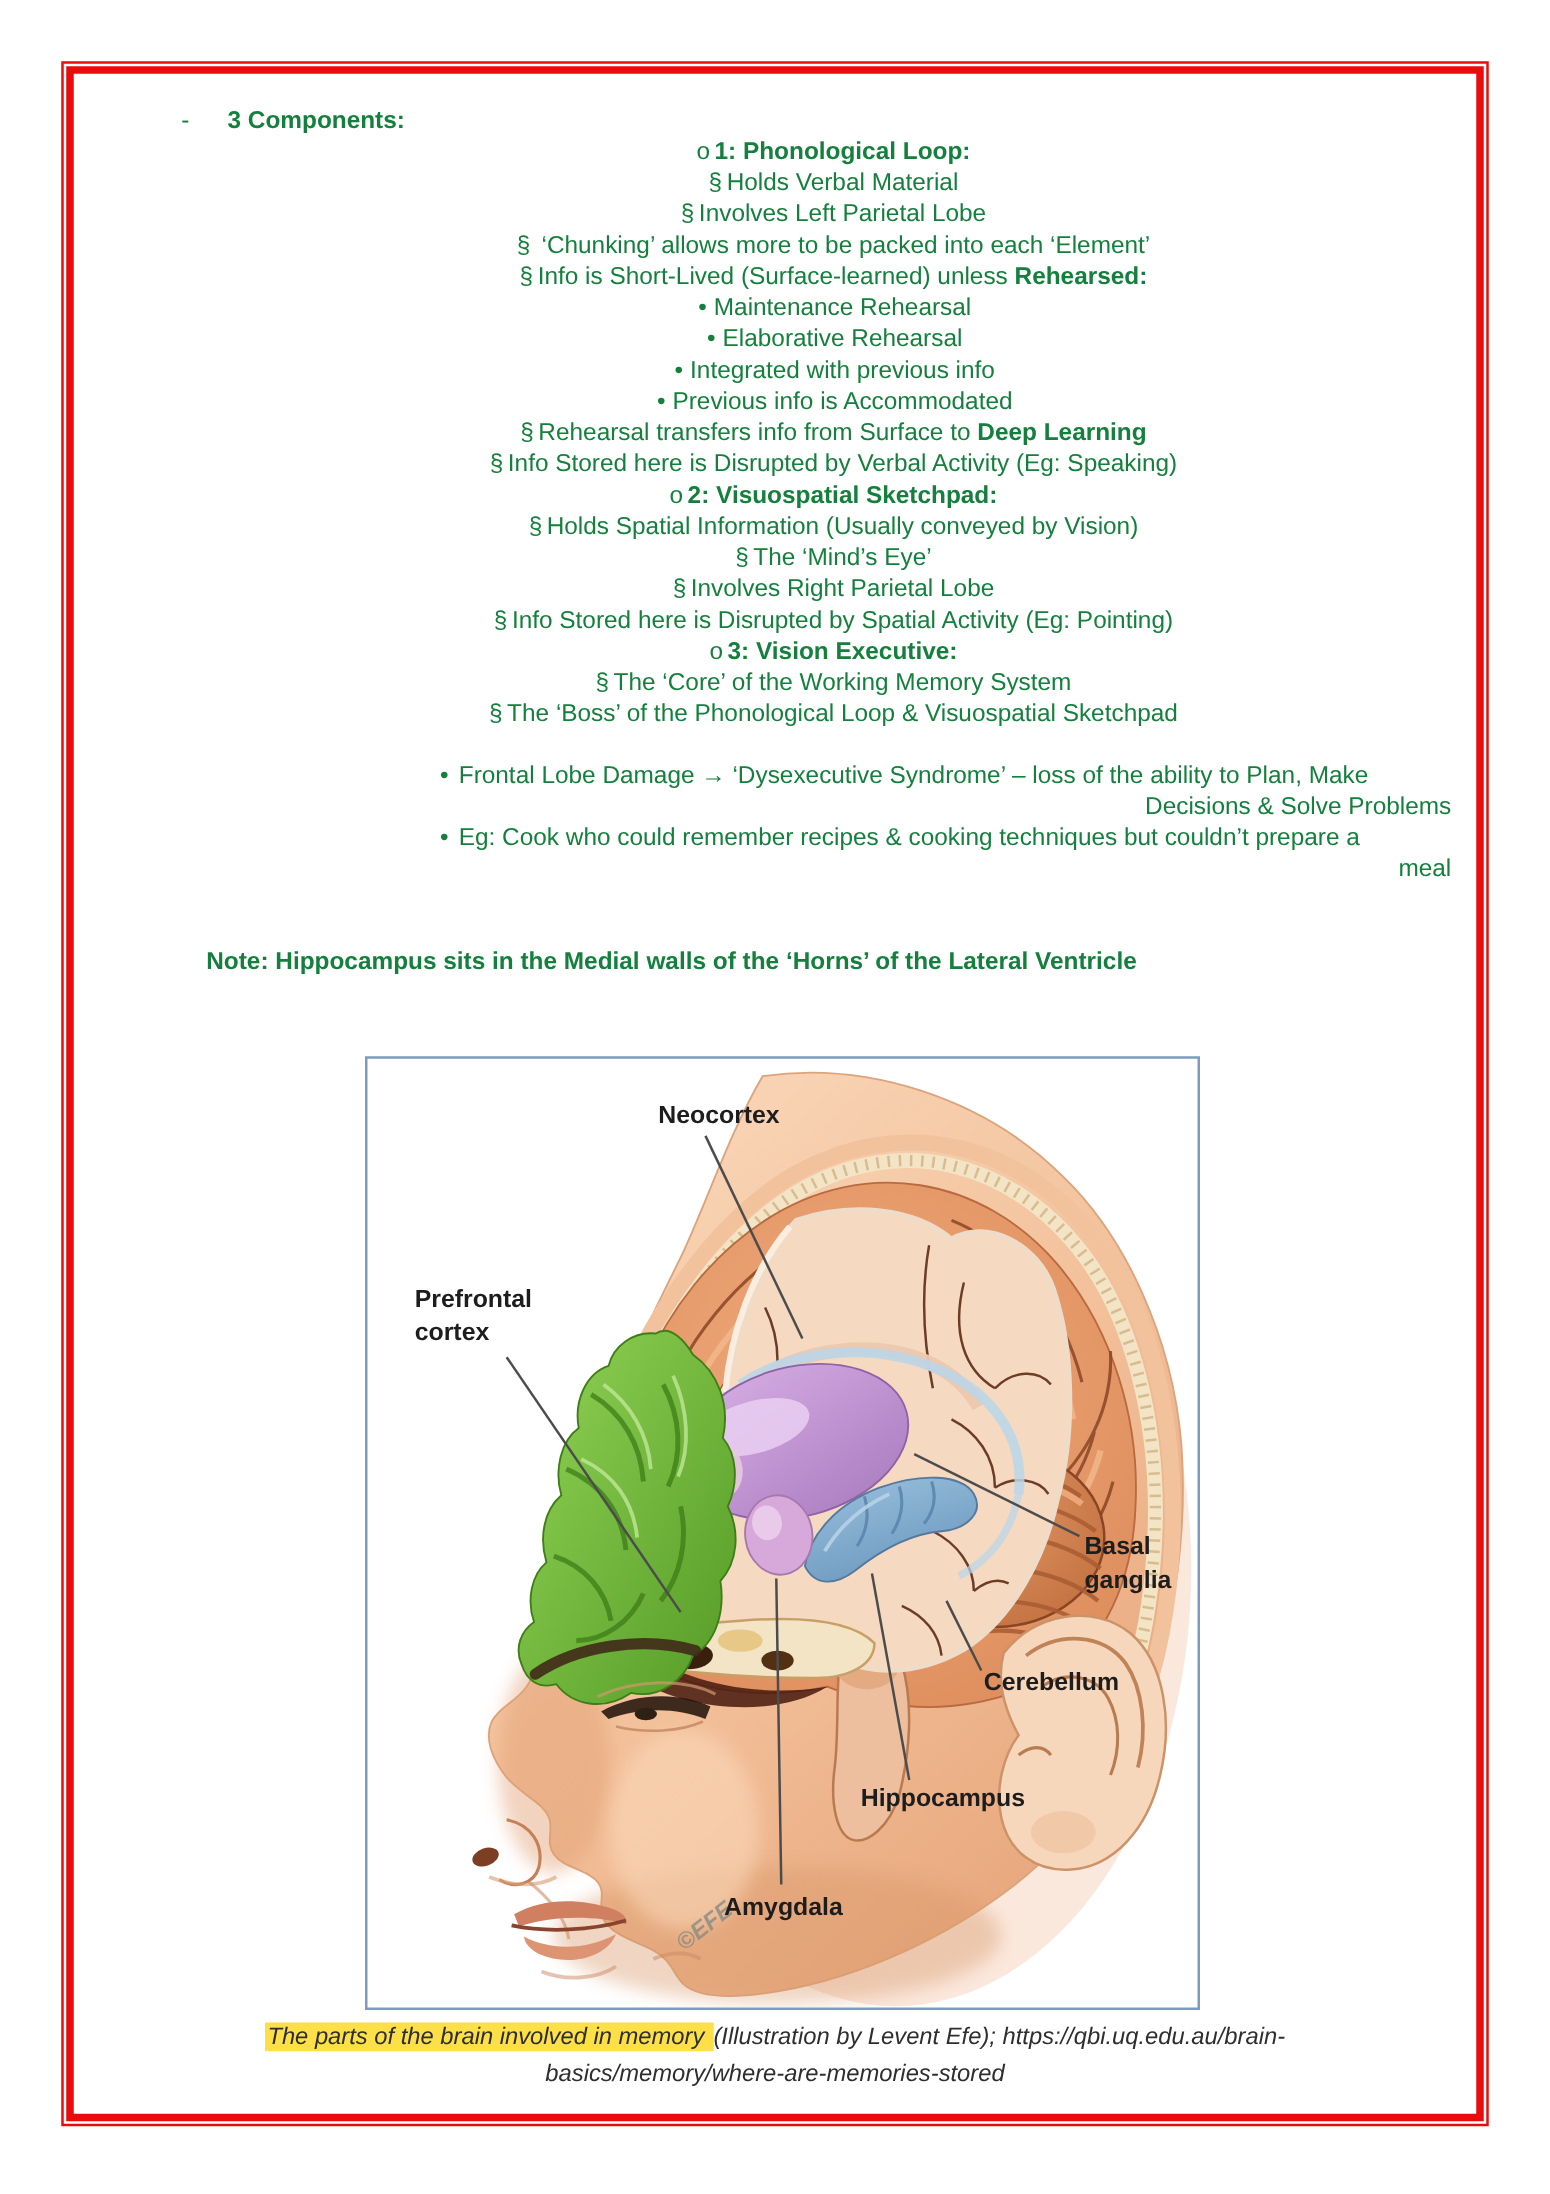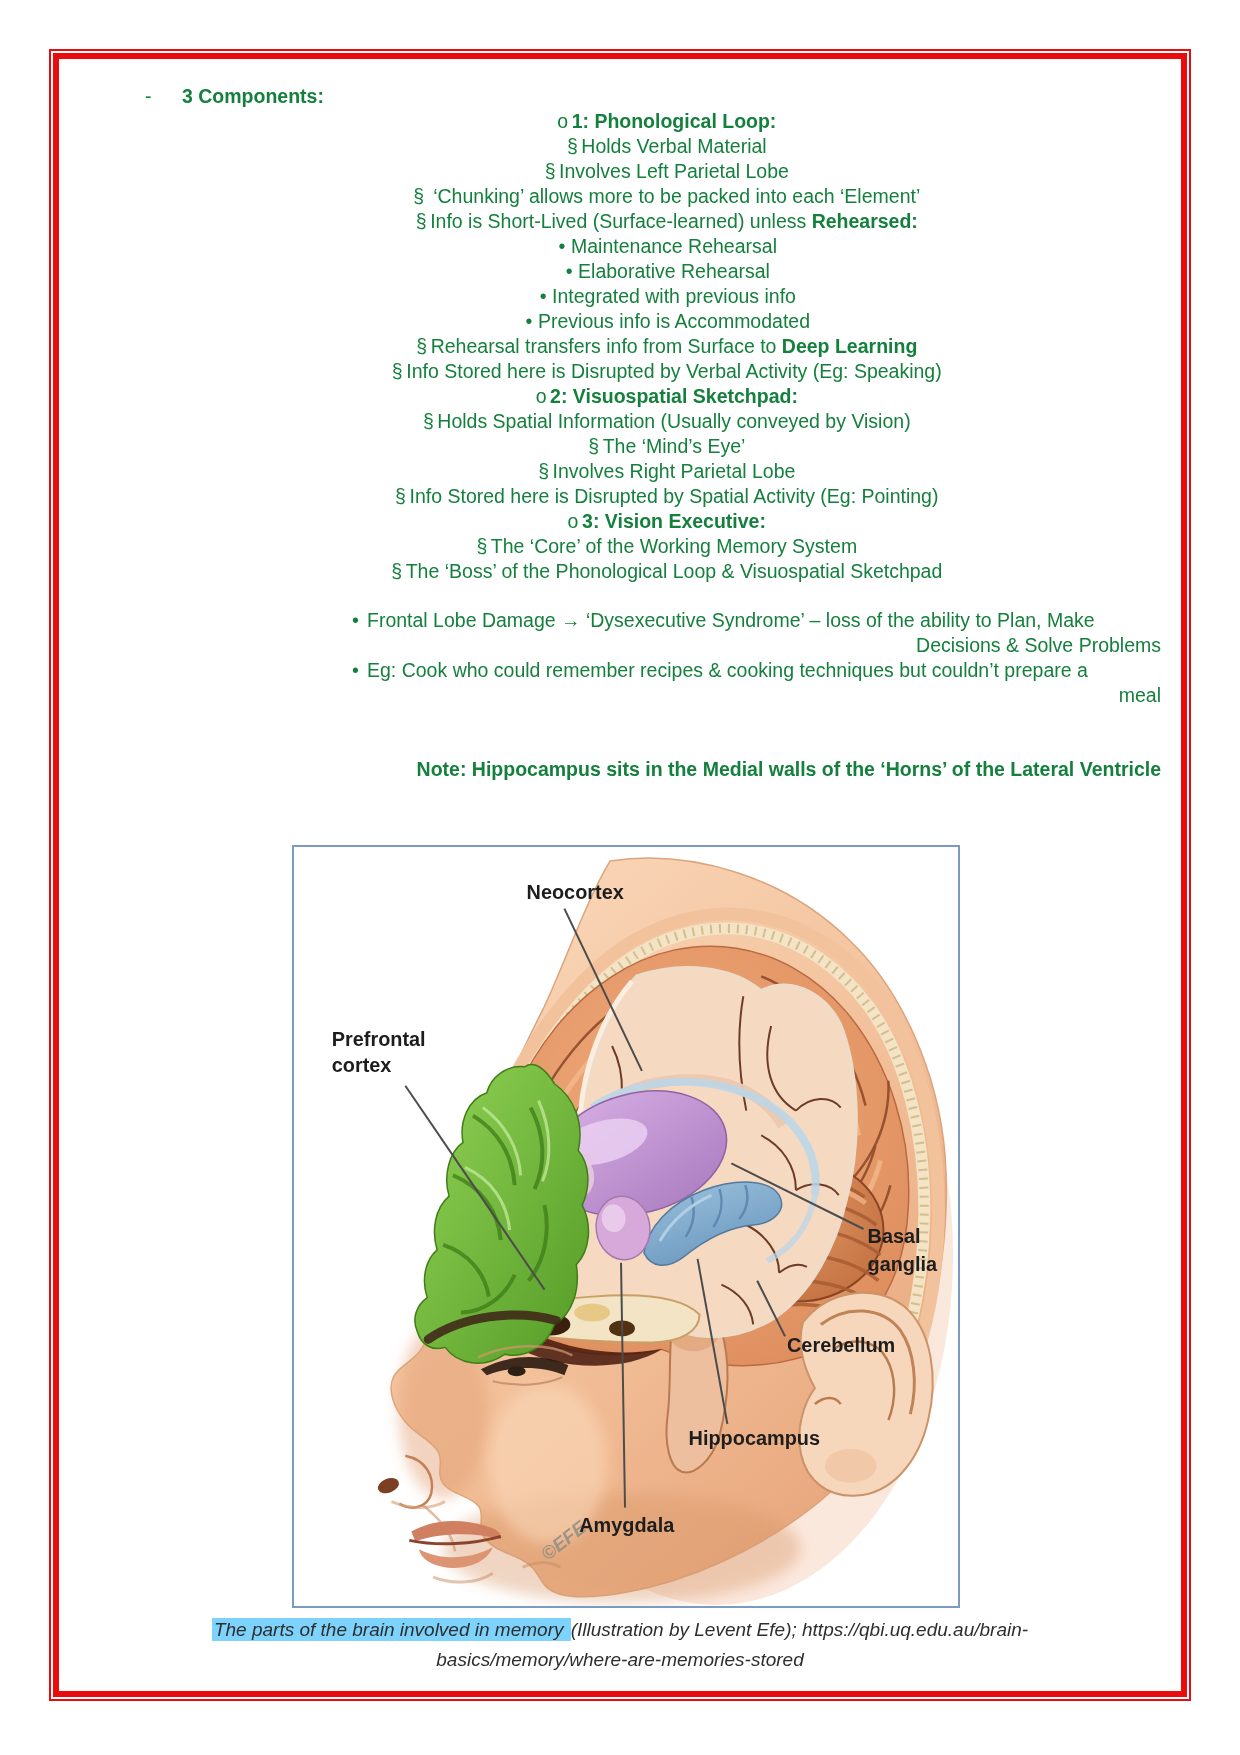--- a/index.html
+++ b/index.html
@@ -41,21 +41,21 @@
   .figure svg{display:block;}
   .fig-label{
     font-family:"Liberation Sans",sans-serif;font-weight:bold;font-size:20px;fill:#1d1d1d;
   }
   .leader{stroke:#4c4c4c;stroke-width:2;fill:none;}
   
   .caption{
     position:absolute;left:70px;top:1615px;width:1100px;text-align:center;
     font-style:italic;font-size:19px;line-height:30px;color:#2e2e2e;
   }
-  .caption .hl{background:#7dd3fc;padding:1px 2px;}
+  .caption .hl{background:#fde047;padding:1px 2px;}
 </style>
 </head>
 <body>
 
 <div class="frame-outer">
   <div class="frame-inner"></div>
 </div>
 
 <div class="notes">
     <div class="line l1"><span class="marker">-</span><span class="b">3 Components:</span></div>
@@ -78,21 +78,21 @@
     <div class="line l2"><span class="marker">o</span><span class="b">3: Vision Executive:</span></div>
     <div class="line l2"><span class="marker">§</span><span>The ‘Core’ of the Working Memory System</span></div>
     <div class="line l2"><span class="marker">§</span><span>The ‘Boss’ of the Phonological Loop &amp; Visuospatial Sketchpad</span></div>
     <div class="line deep gap"><span class="marker">•</span><span>Frontal Lobe Damage → ‘Dysexecutive Syndrome’ – loss of the ability to Plan, Make</span></div>
     <div class="line cont"><span>Decisions &amp; Solve Problems</span></div>
     <div class="line deep"><span class="marker">•</span><span>Eg: Cook who could remember recipes &amp; cooking techniques but couldn’t prepare a</span></div>
     <div class="line cont"><span>meal</span></div>
   </div>
 
 <div class="notes" style="top:757px;">
-  <div class="note-heading" style="margin-top:0;text-align:right;">Note: Hippocampus sits in the Medial walls of the ‘Horns’ of the Lateral Ventricle</div>
+  <div class="note-heading" style="margin-top:0;">Note: Hippocampus sits in the Medial walls of the ‘Horns’ of the Lateral Ventricle</div>
 </div>
 
 <div class="figure">
 <svg width="664" height="759" viewBox="0 0 668 763" preserveAspectRatio="none">
   <defs>
     <linearGradient id="skinG" x1="0" y1="0" x2="0.7" y2="1">
       <stop offset="0" stop-color="#fbdcc0"></stop>
           <stop offset="0.55" stop-color="#f3c29c"></stop>
           <stop offset="1" stop-color="#e8a67c"></stop>
     </linearGradient>

